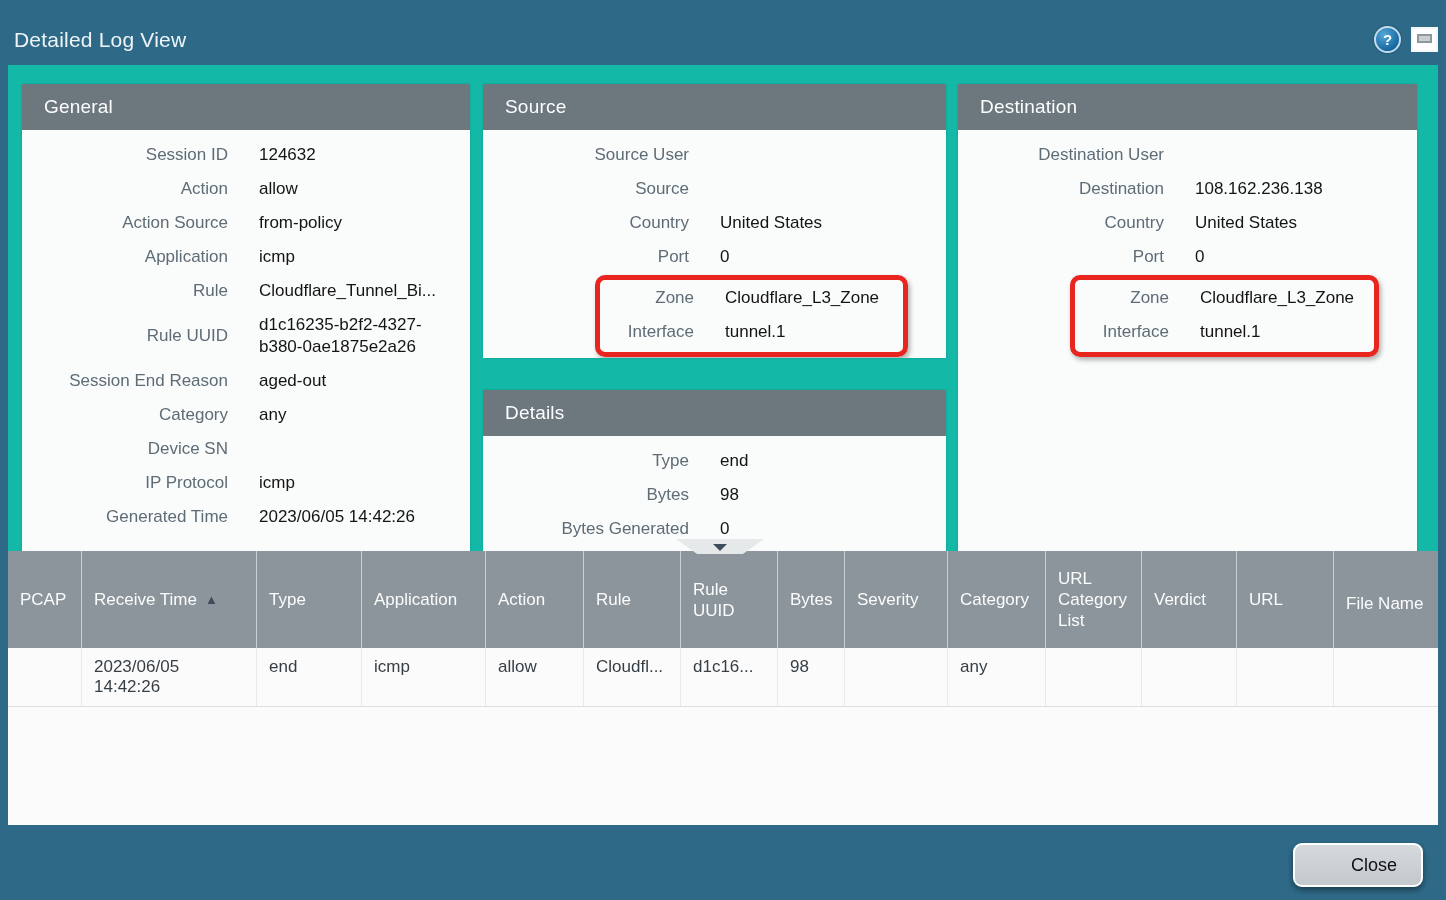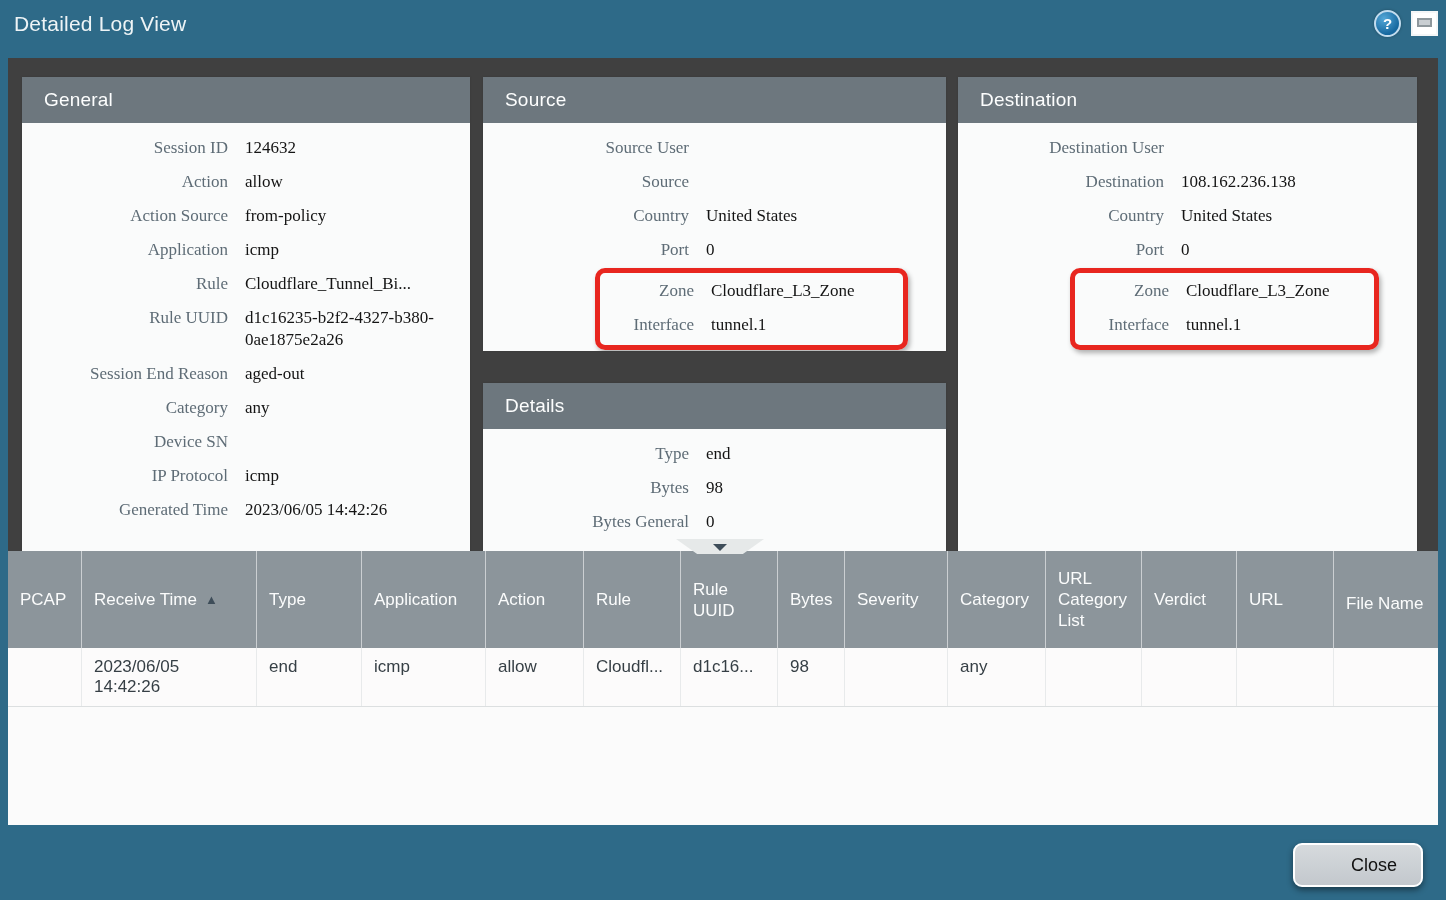--- a/index.html
+++ b/index.html
@@ -3,21 +3,21 @@
 <meta charset="utf-8">
 <style>
   * { margin:0; padding:0; box-sizing:border-box; }
   html,body { width:1446px; height:900px; font-family:"Liberation Sans", sans-serif; }
   #frame {
     position:relative; width:1446px; height:900px;
     background:#2e6a88; overflow:hidden;
   }
   
   #titlebar {
-    position:absolute; left:0; top:0; width:100%; height:47px;
+    position:absolute; left:0; top:16px; width:100%; height:47px;
     display:flex; align-items:center; justify-content:space-between;
     padding:0 8px 0 14px;
   }
   #titlebar .title { color:#eef4f6; font-size:21px; letter-spacing:0.2px; }
   .tb-icons { display:flex; align-items:center; gap:10px; }
   .help-icon {
     width:27px; height:27px; border-radius:50%;
     background:radial-gradient(circle at 35% 30%, #55a8d8, #16689f 70%);
     border:2px solid #c2dcee;
     color:#fff; font-weight:bold; font-size:15px;
@@ -27,40 +27,40 @@
   .win-icon {
     width:27px; height:25px; background:#ffffff; border:2px solid #f4f6f7;
     display:flex; justify-content:center; cursor:pointer;
   }
   .win-icon .inner {
     width:15px; height:9px; margin-top:5px;
     background:#c9ced2; border:2px solid #8e979c;
   }
   
   #content {
-    position:absolute; left:8px; top:58px; width:1430px; height:504px;
-    background:#404040;
+    position:absolute; left:8px; top:65px; width:1430px; height:504px;
+    background:#14b8a6;
   }
   .panel {
     position:absolute; background:#fafbfb; overflow:hidden;
     box-shadow:0 0 2px rgba(0,0,0,0.15);
   }
   .panel-header {
     height:46px; background:#6d777e; color:#fdfefe;
     display:flex; align-items:center; padding-left:22px;
     font-size:19px; letter-spacing:0.2px;
   }
   .panel-rows { padding-top:8px; --labelw:206px; }
-  .field-row { display:flex; align-items:flex-start; padding:6px 0;font-family:Liberation Serif, serif; }
+  .field-row { display:flex; align-items:center; padding:6px 0; }
   .field-label {
     width:var(--labelw); text-align:right; flex:none;
     color:#5e6c76; font-size:17px; line-height:22px;
   }
   .field-value {
-    margin-left:17px; color:#141414; font-size:17px; line-height:22px;
+    margin-left:31px; color:#141414; font-size:17px; line-height:22px;
     overflow-wrap:anywhere; flex:1; padding-right:18px;
   }
   #panel-general    { left:14px;  top:19px; width:448px; height:485px; }
   #panel-source     { left:475px; top:19px; width:463px; height:274px; }
   #panel-details    { left:475px; top:325px; width:463px; height:179px; }
   #panel-destination{ left:950px; top:19px; width:459px; height:485px; }
   .red-box {
     margin:1px 38px 0 112px;
     border:5px solid #e8261f; border-radius:10px;
     box-shadow:2px 3px 5px rgba(0,0,0,0.3);
@@ -216,21 +216,21 @@
       <div class="panel-rows">
           <div class="field-row">
             <div class="field-label">Type</div>
             <div class="field-value">end</div>
           </div>
           <div class="field-row">
             <div class="field-label">Bytes</div>
             <div class="field-value">98</div>
           </div>
           <div class="field-row">
-            <div class="field-label">Bytes General</div>
+            <div class="field-label">Bytes Generated</div>
             <div class="field-value">0</div>
           </div>
         </div>
     </div>
     <div class="panel" id="panel-destination">
       <div class="panel-header">
           <span class="panel-title">Destination</span>
         </div>
       <div class="panel-rows">
           <div class="field-row">

